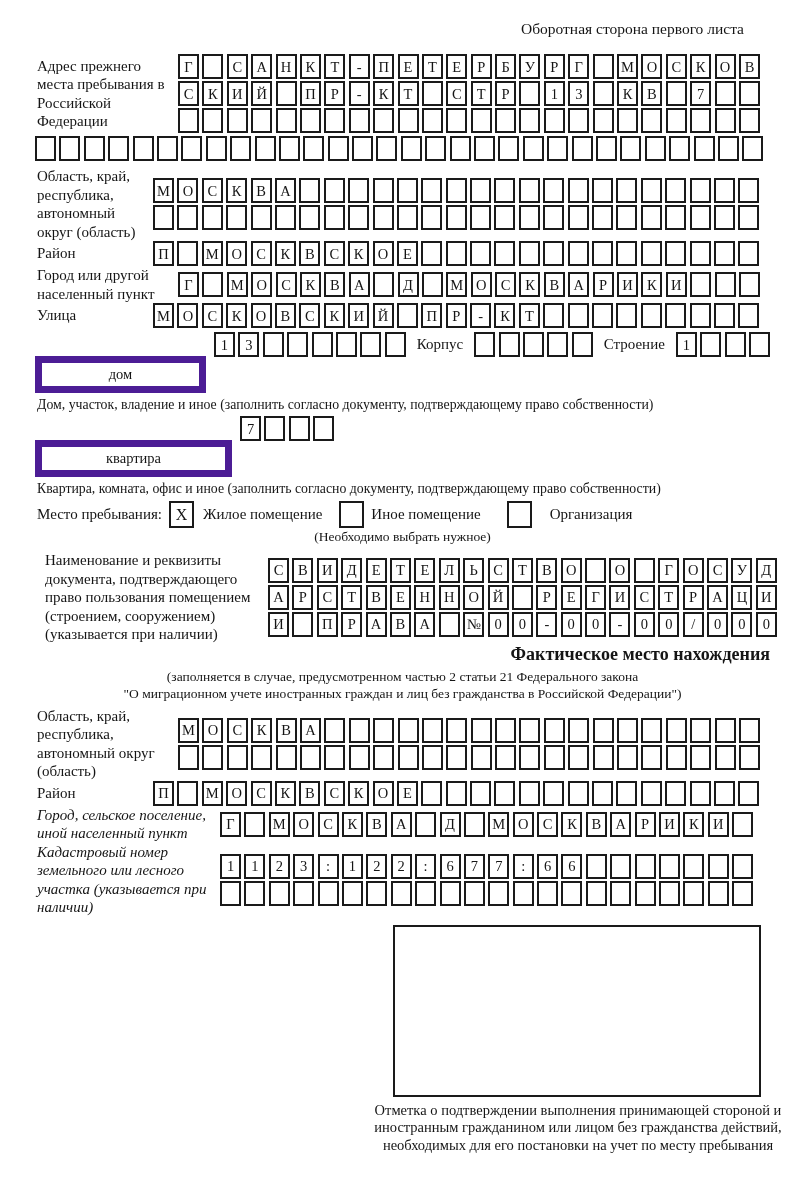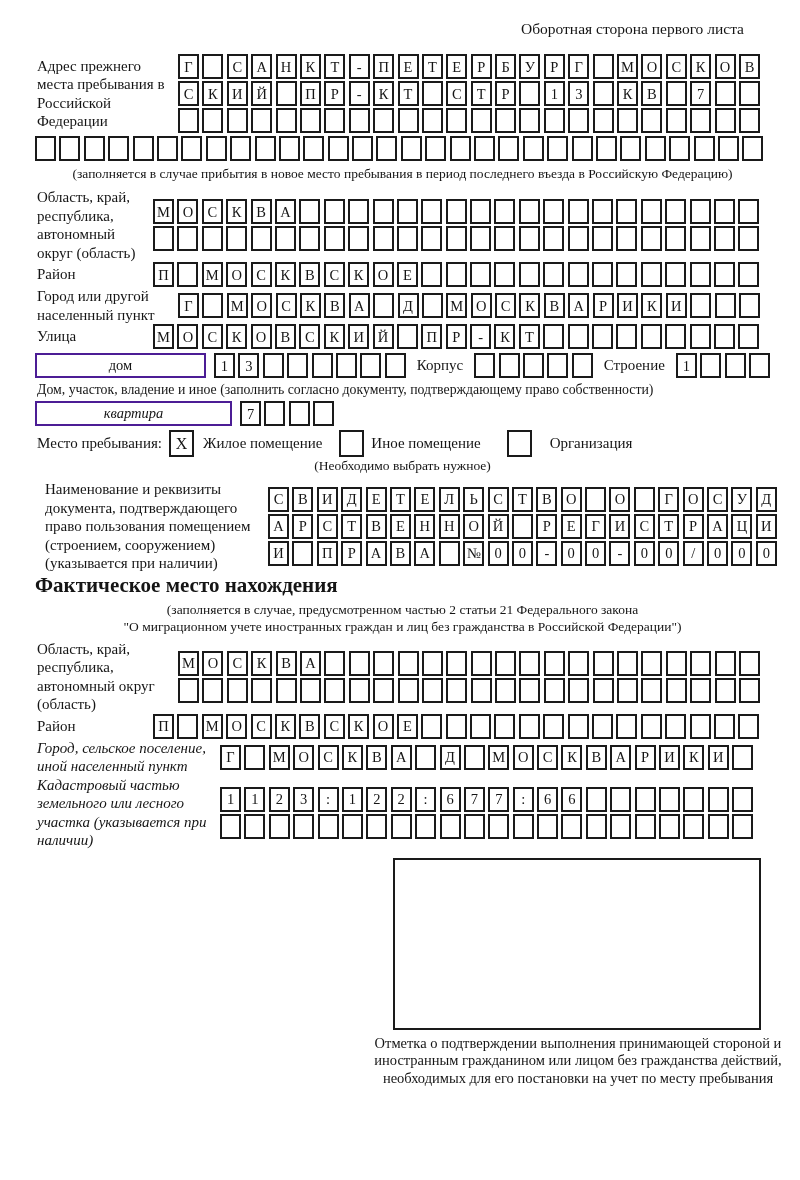--- a/index.html
+++ b/index.html
@@ -20,29 +20,29 @@
   .cellrow { display:flex; gap:3.4px; }
   .cell {
     flex:0 0 21px; width:21px; height:25px;
     border:2px solid #1a1a1a;
     display:flex; align-items:center; justify-content:center;
     font-size:14.5px; padding-top:1px;
   }
 
   .note { text-align:center; font-size:13.5px; line-height:17px; }
   .h1 { text-align:center; font-weight:bold; font-size:16.5px; }
-  .h2 { text-align:left; font-weight:bold; font-size:21px; }
+  .h2 { text-align:right; font-weight:bold; font-size:18px; }
   .caption { font-size:13.8px; line-height:17px; padding-left:2px; }
 
   .inline-row { display:flex; align-items:flex-start; gap:8px; }
   .namebox {
-    height:25px; border:2px solid #4c1d95;
-    display:flex; align-items:center; justify-content:center; font-size:14.5px;
+    height:37px; border:7px solid #4c1d95;
+    display:flex; align-items:center; justify-content:center; font-size:14.5px;margin-top:24px;
   }
-  .nb-dom { width:182px; } .nb-kv { width:197px;font-style:italic; }
+  .nb-dom { width:182px; } .nb-kv { width:197px; }
   .inline-lbl { font-size:15px; line-height:25px; padding:0 3px; }
 
   .stay-row { display:flex; align-items:center; padding-left:2px; }
   .chk {
     width:25px; height:27px; border:2px solid #1a1a1a;
     display:flex; align-items:center; justify-content:center;
     font-size:16px; flex:0 0 25px;
   }
   .stay-lbl { font-size:15px; }
 
@@ -167,21 +167,20 @@
       <div class="cell"></div>
       <div class="cell"></div>
       <div class="cell"></div>
       <div class="cell"></div>
       <div class="cell"></div>
       <div class="cell"></div>
       <div class="cell"></div>
       <div class="cell"></div>
       <div class="cell"></div>
     </div>
-  <div class="note mt4">(заполняется в случае прибытия в новое место пребывания в период последнего въезда в Российскую Федерацию)</div>
 
 
   <div class="frow mt6">
     <div class="lbl w118">Область, край, республика, автономный округ (область)</div>
     <div class="rows">
       <div class="cellrow">
           <div class="cell">М</div>
           <div class="cell">О</div>
           <div class="cell">С</div>
           <div class="cell">К</div>
@@ -361,20 +360,21 @@
 
   <div class="inline-row mt3">
     <div class="namebox nb-kv">квартира</div>
     <div class="cellrow">
         <div class="cell">7</div>
         <div class="cell"></div>
         <div class="cell"></div>
         <div class="cell"></div>
       </div>
   </div>
+  <div class="caption mt3">Квартира, комната, офис и иное (заполнить согласно документу, подтверждающему право собственности)</div>
 
   <div class="stay-row mt4">
     <div class="stay-lbl">Место пребывания:</div>
     <div class="chk" style="margin-left:7px">X</div>
     <div class="stay-lbl" style="margin-left:9px">Жилое помещение</div>
     <div class="chk" style="margin-left:17px"></div>
     <div class="stay-lbl" style="margin-left:7px">Иное помещение</div>
     <div class="chk" style="margin-left:26px"></div>
     <div class="stay-lbl" style="margin-left:18px">Организация</div>
   </div>
@@ -570,21 +570,21 @@
         <div class="cell">А</div>
         <div class="cell">Р</div>
         <div class="cell">И</div>
         <div class="cell">К</div>
         <div class="cell">И</div>
         <div class="cell"></div>
       </div>
   </div>
 
   <div class="frow">
-    <div class="lbl w185">Кадастровый частью земельного или лесного участка (указывается при наличии)</div>
+    <div class="lbl w185">Кадастровый номер земельного или лесного участка (указывается при наличии)</div>
     <div class="rows">
       <div class="cellrow">
           <div class="cell">1</div>
           <div class="cell">1</div>
           <div class="cell">2</div>
           <div class="cell">3</div>
           <div class="cell">:</div>
           <div class="cell">1</div>
           <div class="cell">2</div>
           <div class="cell">2</div>

